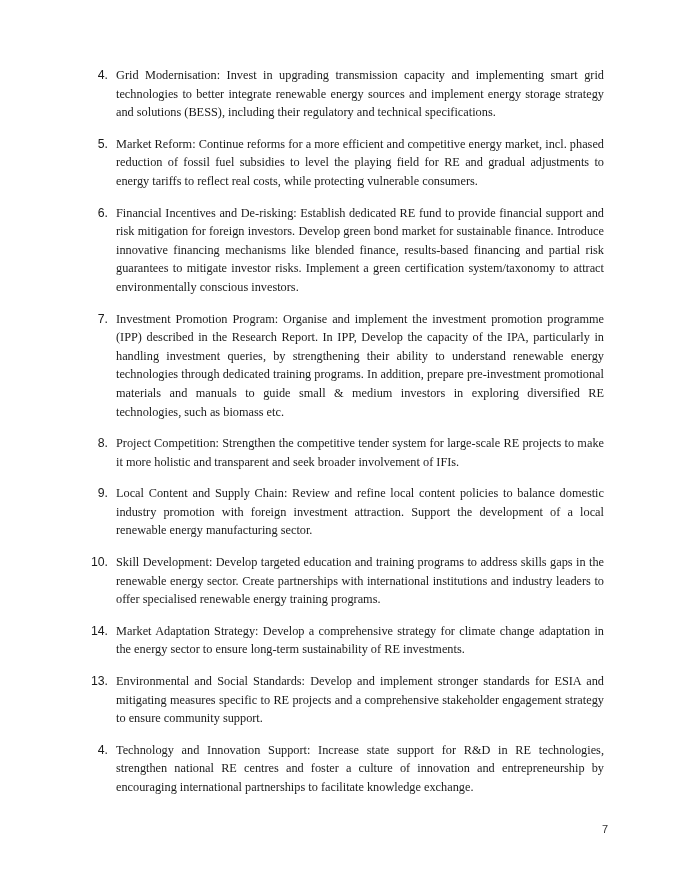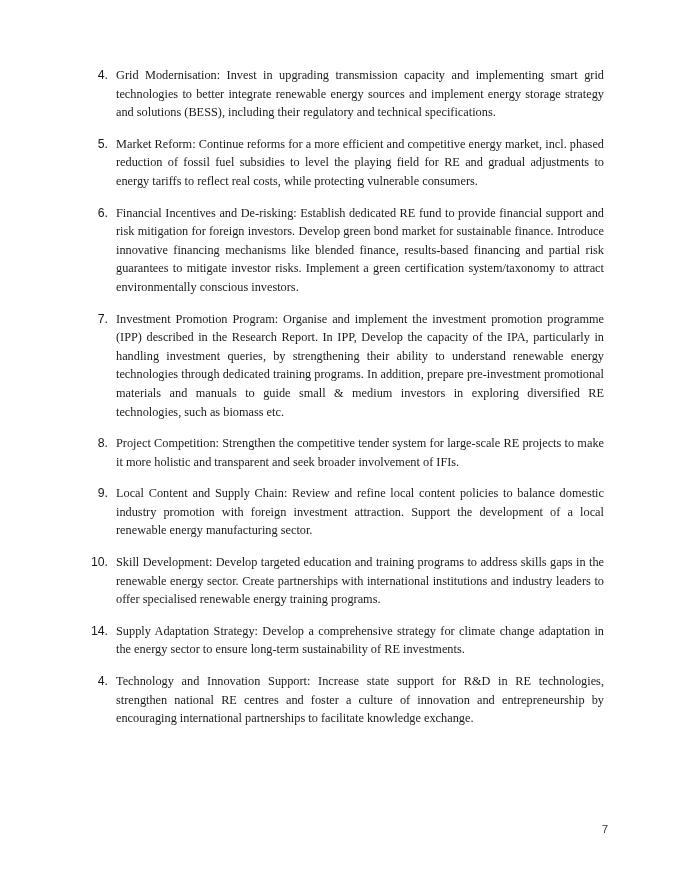--- a/index.html
+++ b/index.html
@@ -105,21 +105,25 @@
         <li class="item">
           <span class="marker">9.</span>
           <span class="body-text">Local Content and Supply Chain: Review and refine local content policies to balance domestic industry promotion with foreign investment attraction. Support the development of a local renewable energy manufacturing sector.</span>
         </li>
         <li class="item">
           <span class="marker">10.</span>
           <span class="body-text">Skill Development: Develop targeted education and training programs to address skills gaps in the renewable energy sector. Create partnerships with international institutions and industry leaders to offer specialised renewable energy training programs.</span>
         </li>
         <li class="item">
           <span class="marker">14.</span>
-          <span class="body-text">Supply Adaptation Strategy: Develop a comprehensive strategy for climate change adaptation in the energy sector to ensure long-term sustainability of RE investments.</span>
+          <span class="body-text">Market Adaptation Strategy: Develop a comprehensive strategy for climate change adaptation in the energy sector to ensure long-term sustainability of RE investments.</span>
+        </li>
+        <li class="item">
+          <span class="marker">13.</span>
+          <span class="body-text">Environmental and Social Standards: Develop and implement stronger standards for ESIA and mitigating measures specific to RE projects and a comprehensive stakeholder engagement strategy to ensure community support.</span>
         </li>
         <li class="item">
           <span class="marker">4.</span>
           <span class="body-text">Technology and Innovation Support: Increase state support for R&amp;D in RE technologies, strengthen national RE centres and foster a culture of innovation and entrepreneurship by encouraging international partnerships to facilitate knowledge exchange.</span>
         </li>
       </ol>
   </div>
   <div class="page-number">7</div>
 </div>
 

